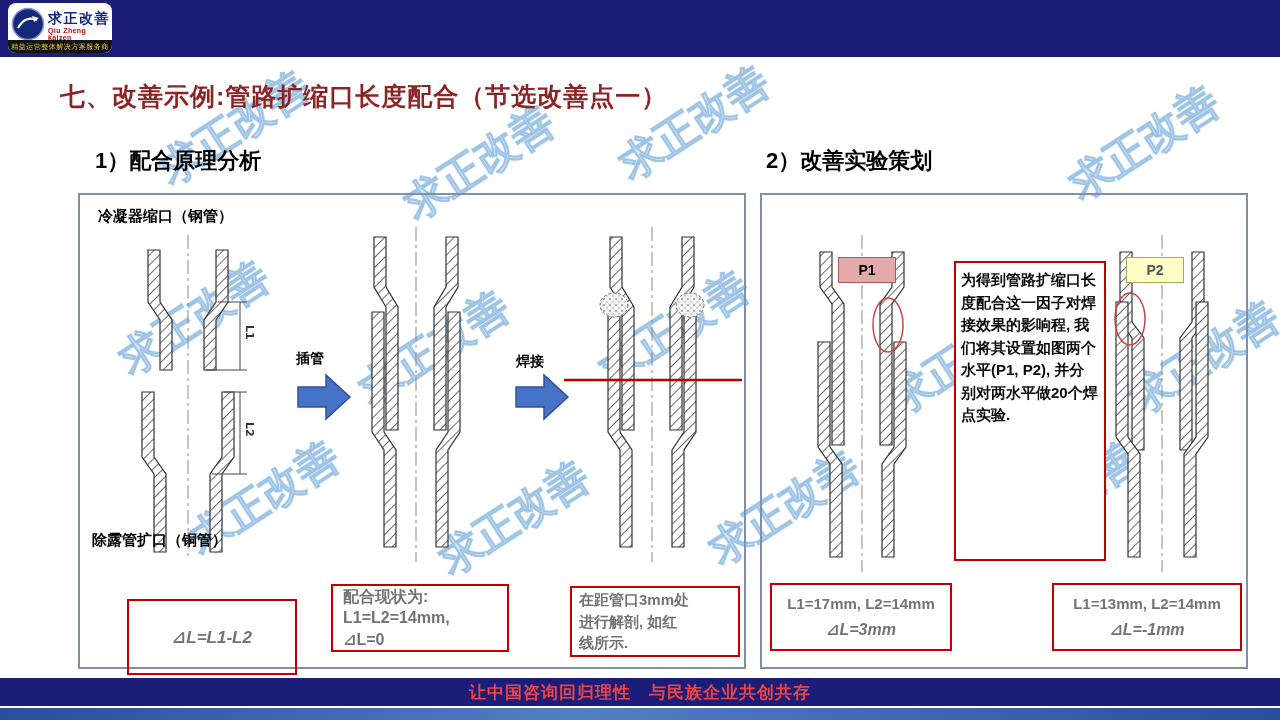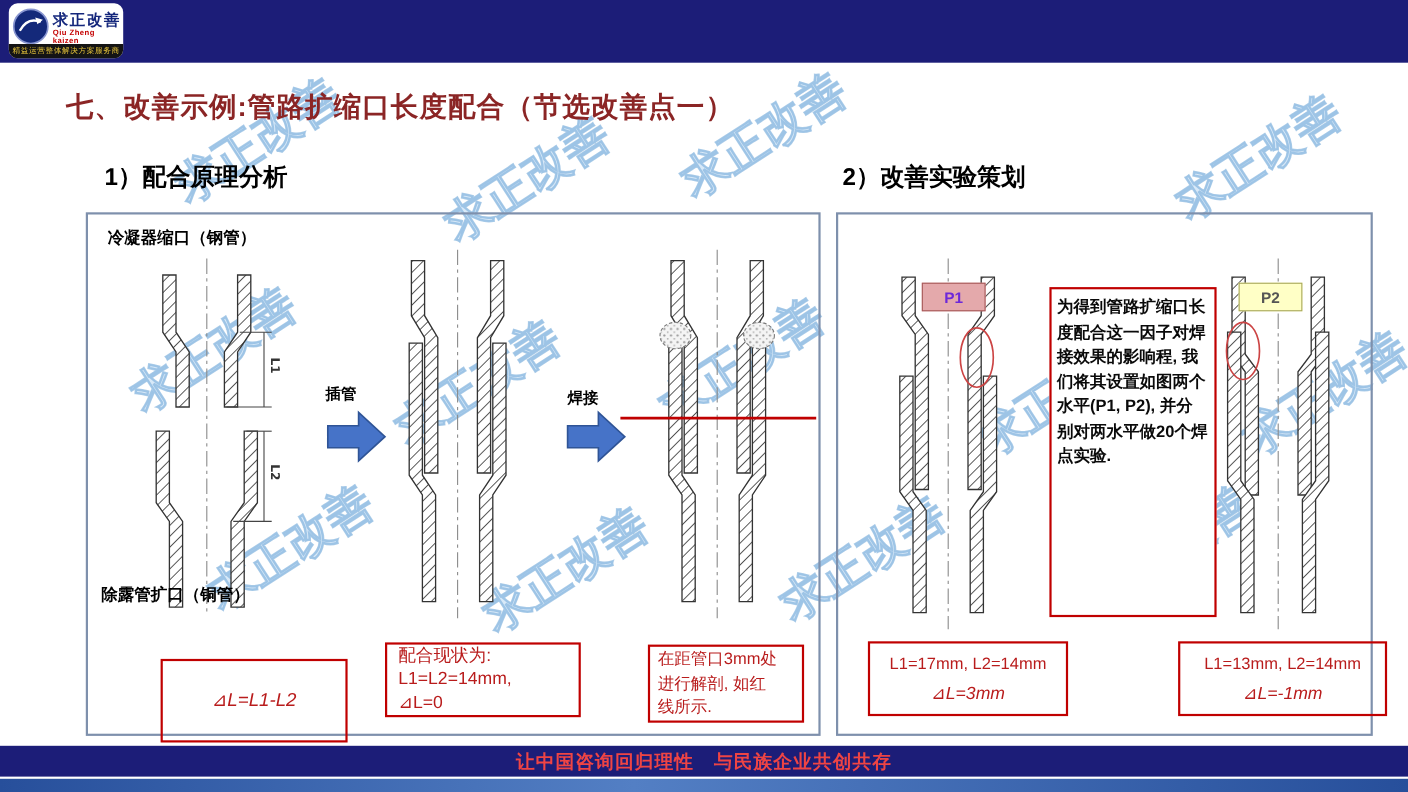--- a/index.html
+++ b/index.html
@@ -34,30 +34,30 @@
   .panel { position:absolute; border:2px solid #7e90ac; box-sizing:border-box; z-index:2; }
   .panel-left  { left:78px;  top:193px; width:668px; height:476px; }
   .panel-right { left:760px; top:193px; width:488px; height:476px; }
   .panel svg.diagram { position:absolute; left:0; top:0; }
   .pipelabel { position:absolute; font-size:15px; font-weight:700; color:#000; white-space:nowrap; }
   .lbl-top { left:18px; top:12px; } .lbl-bottom { left:12px; top:336px; }
   .steplabel { position:absolute; font-size:14px; font-weight:700; color:#000; }
   .step1 { left:216px; top:155px; } .step2 { left:436px; top:158px; }
   
   .redbox { position:absolute; border:2px solid #c00000; box-sizing:border-box;
-            color:#b91c1c; font-weight:400; background:transparent;margin-left:19px; }
+            color:#737373; font-weight:700; background:transparent; }
   .note1 { left:47px; top:404px; width:170px; height:76px; display:flex; align-items:center;
            justify-content:center; font-size:17px; font-style:italic; }
   .note2 { left:251px; top:389px; width:178px; height:68px; padding:3px 10px; font-size:16px;
            line-height:1.35; display:flex; flex-direction:column; justify-content:center; }
-  .note3 { left:490px; top:391px; width:142px; height:71px; padding:3px 7px; font-size:15px;
+  .note3 { left:490px; top:391px; width:170px; height:71px; padding:3px 7px; font-size:15px;
            line-height:1.45; display:flex; flex-direction:column; justify-content:center; }
   .tag { position:absolute; width:58px; height:26px; display:flex; align-items:center;
          justify-content:center; font-size:14px; font-weight:700; box-sizing:border-box; }
-  .tag-p1 { left:76px; top:62px; background:#e4a9ab; border:1px solid #a85a5a; color:#6d28d9; }
+  .tag-p1 { left:76px; top:62px; background:#e4a9ab; border:1px solid #a85a5a; color:#000000; }
   .tag-p2 { left:364px; top:62px; background:#ffffc6; border:1px solid #a8a85a; color:#555; }
   .descbox { position:absolute; left:192px; top:66px; width:152px; height:300px; background:#fff;
              border:2px solid #c00000; box-sizing:border-box; font-size:15px; font-weight:700;
              line-height:1.5; padding:6px 5px; color:#0a0a0a; }
   .resultbox { display:flex; flex-direction:column; align-items:center; justify-content:center;
                gap:8px; font-size:15px; text-align:center; }
   .result1 { left:8px;  top:388px; width:182px; height:68px; }
   .result2 { left:290px; top:388px; width:190px; height:68px; }
   .result-l2 { font-style:italic; font-size:16px; }
   

